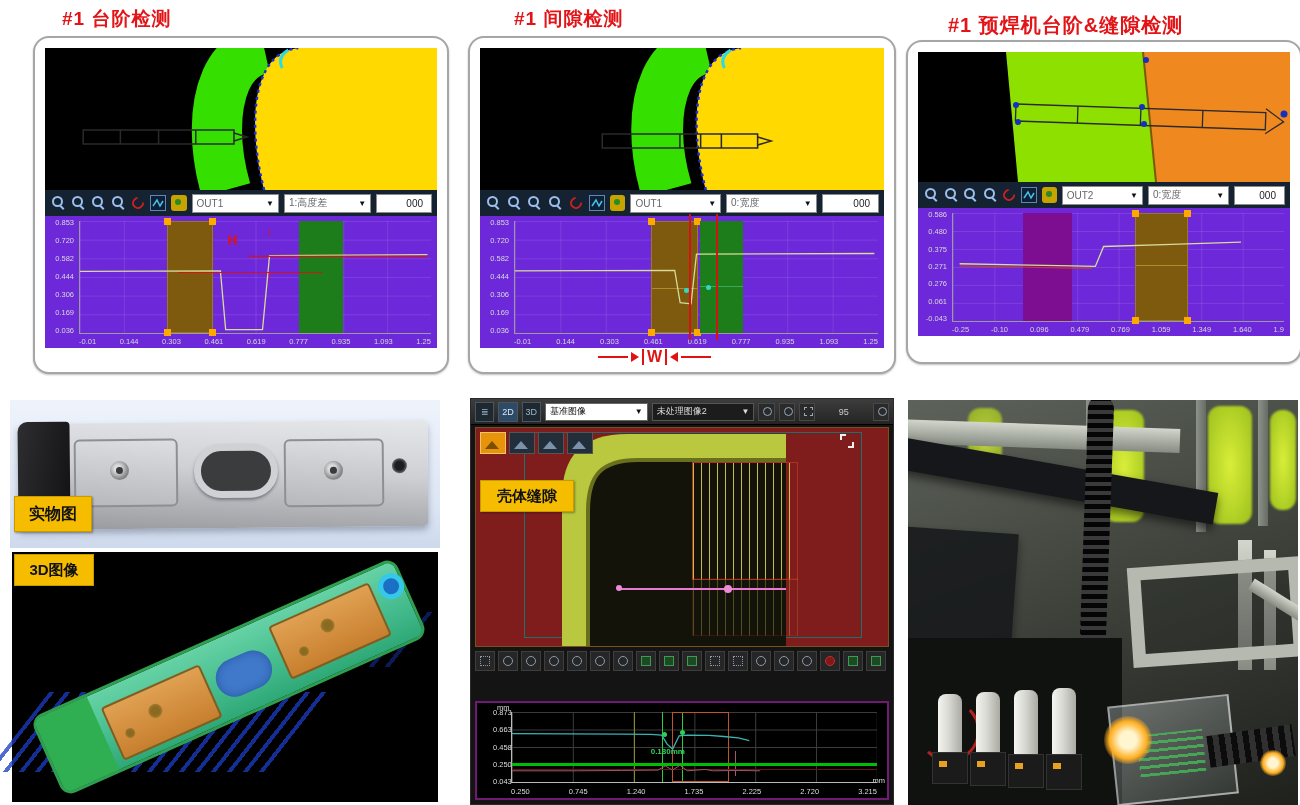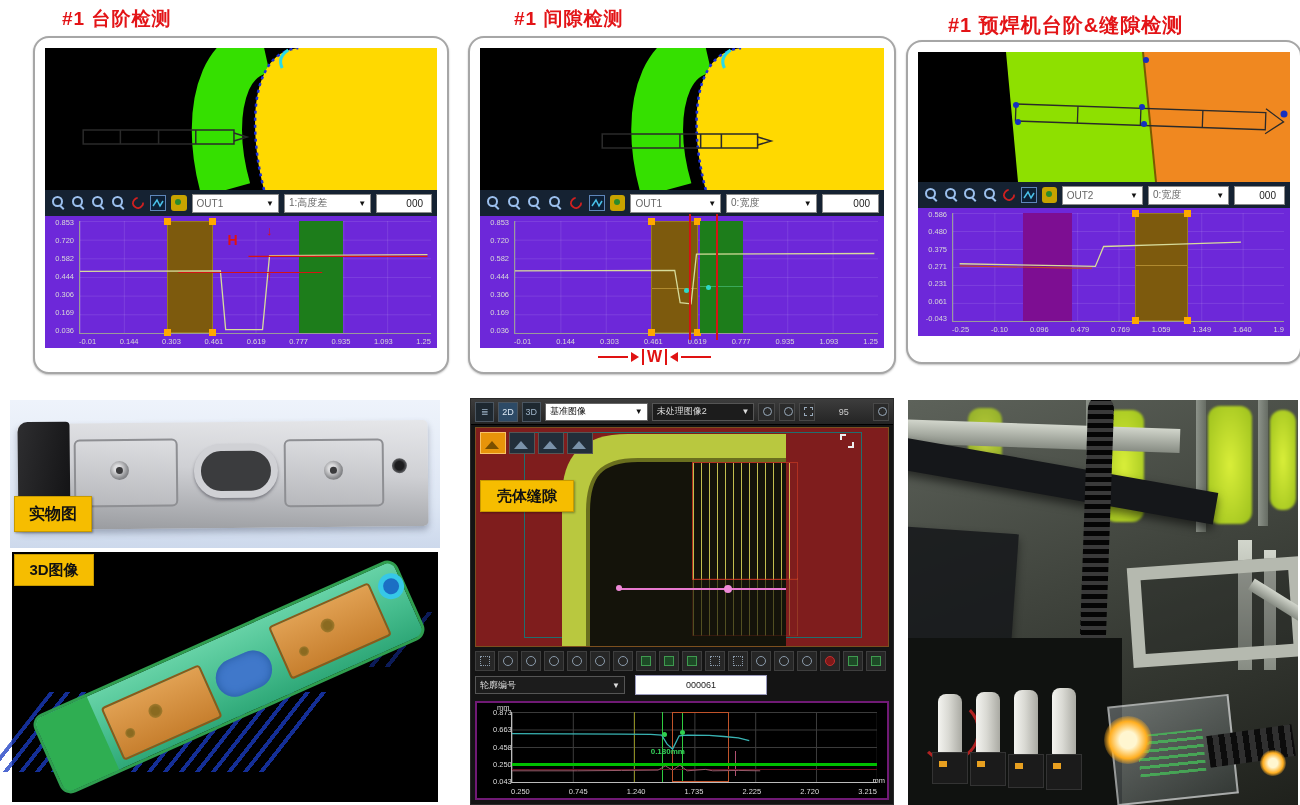--- a/index.html
+++ b/index.html
@@ -396,21 +396,21 @@
         <span>0:宽度</span>
       </div>
     <div class="vvalue" style="width:54px">000</div>
   </div>
   <div class="graph" style="top:166px;height:128px">
     <div class="gy">
         <span>0.586</span>
         <span>0.480</span>
         <span>0.375</span>
         <span>0.271</span>
-        <span>0.231</span>
+        <span>0.276</span>
         <span>0.061</span>
         <span>-0.043</span>
       </div>
     <div class="gx">
         <span>-0.25</span>
         <span>-0.10</span>
         <span>0.096</span>
         <span>0.479</span>
         <span>0.769</span>
         <span>1.059</span>
@@ -521,26 +521,20 @@
     <span class="mt s"></span>
     <span class="mt s"></span>
     <span class="mt"></span>
     <span class="mt"></span>
     <span class="mt"></span>
     <span class="mt r"></span>
     <span class="mt g"></span>
     <span class="mt g"></span>
   </div>
 
-  <div class="mrow">
-    <div class="msel-dark" style="width:150px">
-        <span>轮廓编号</span>
-      </div>
-    <div class="mval">000061</div>
-  </div>
 
   <div class="mgraph">
     <span class="mg-unit" style="left:20px;top:0">mm</span>
     <span class="mg-unit" style="right:2px;bottom:13px">mm</span>
     <div class="mg-y">
         <span>0.873</span>
         <span>0.663</span>
         <span>0.458</span>
         <span>0.250</span>
         <span>0.043</span>

